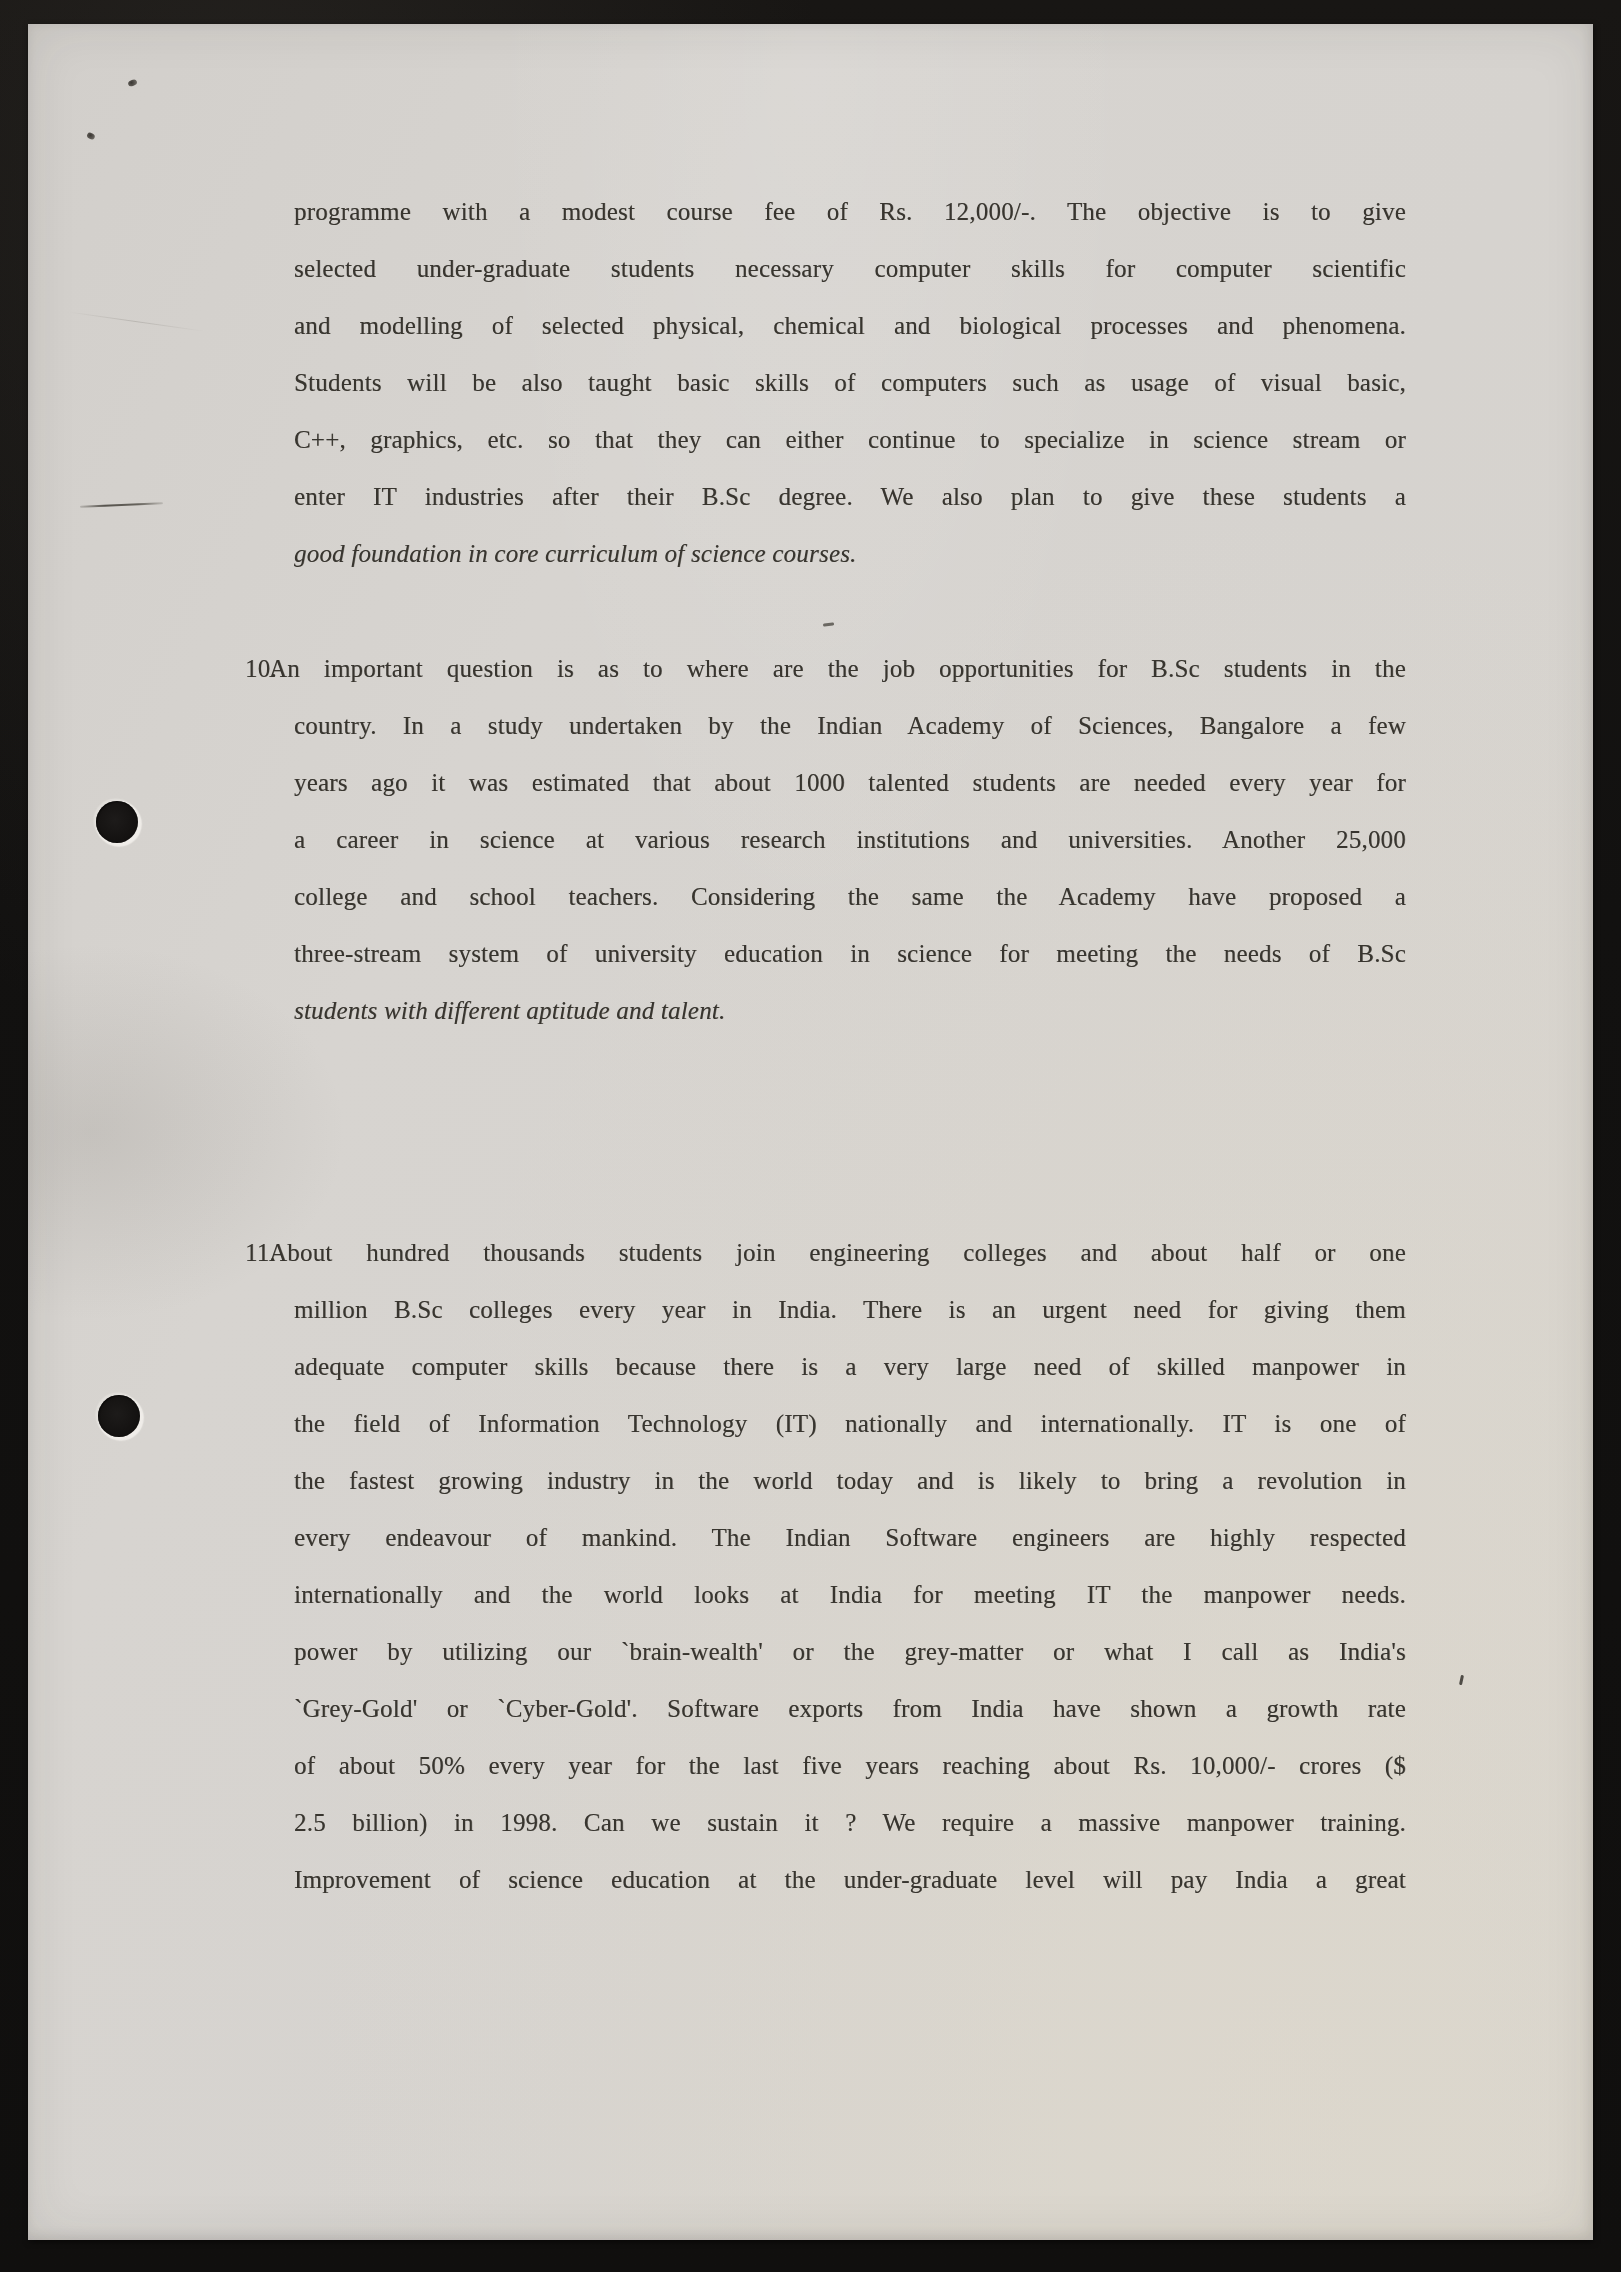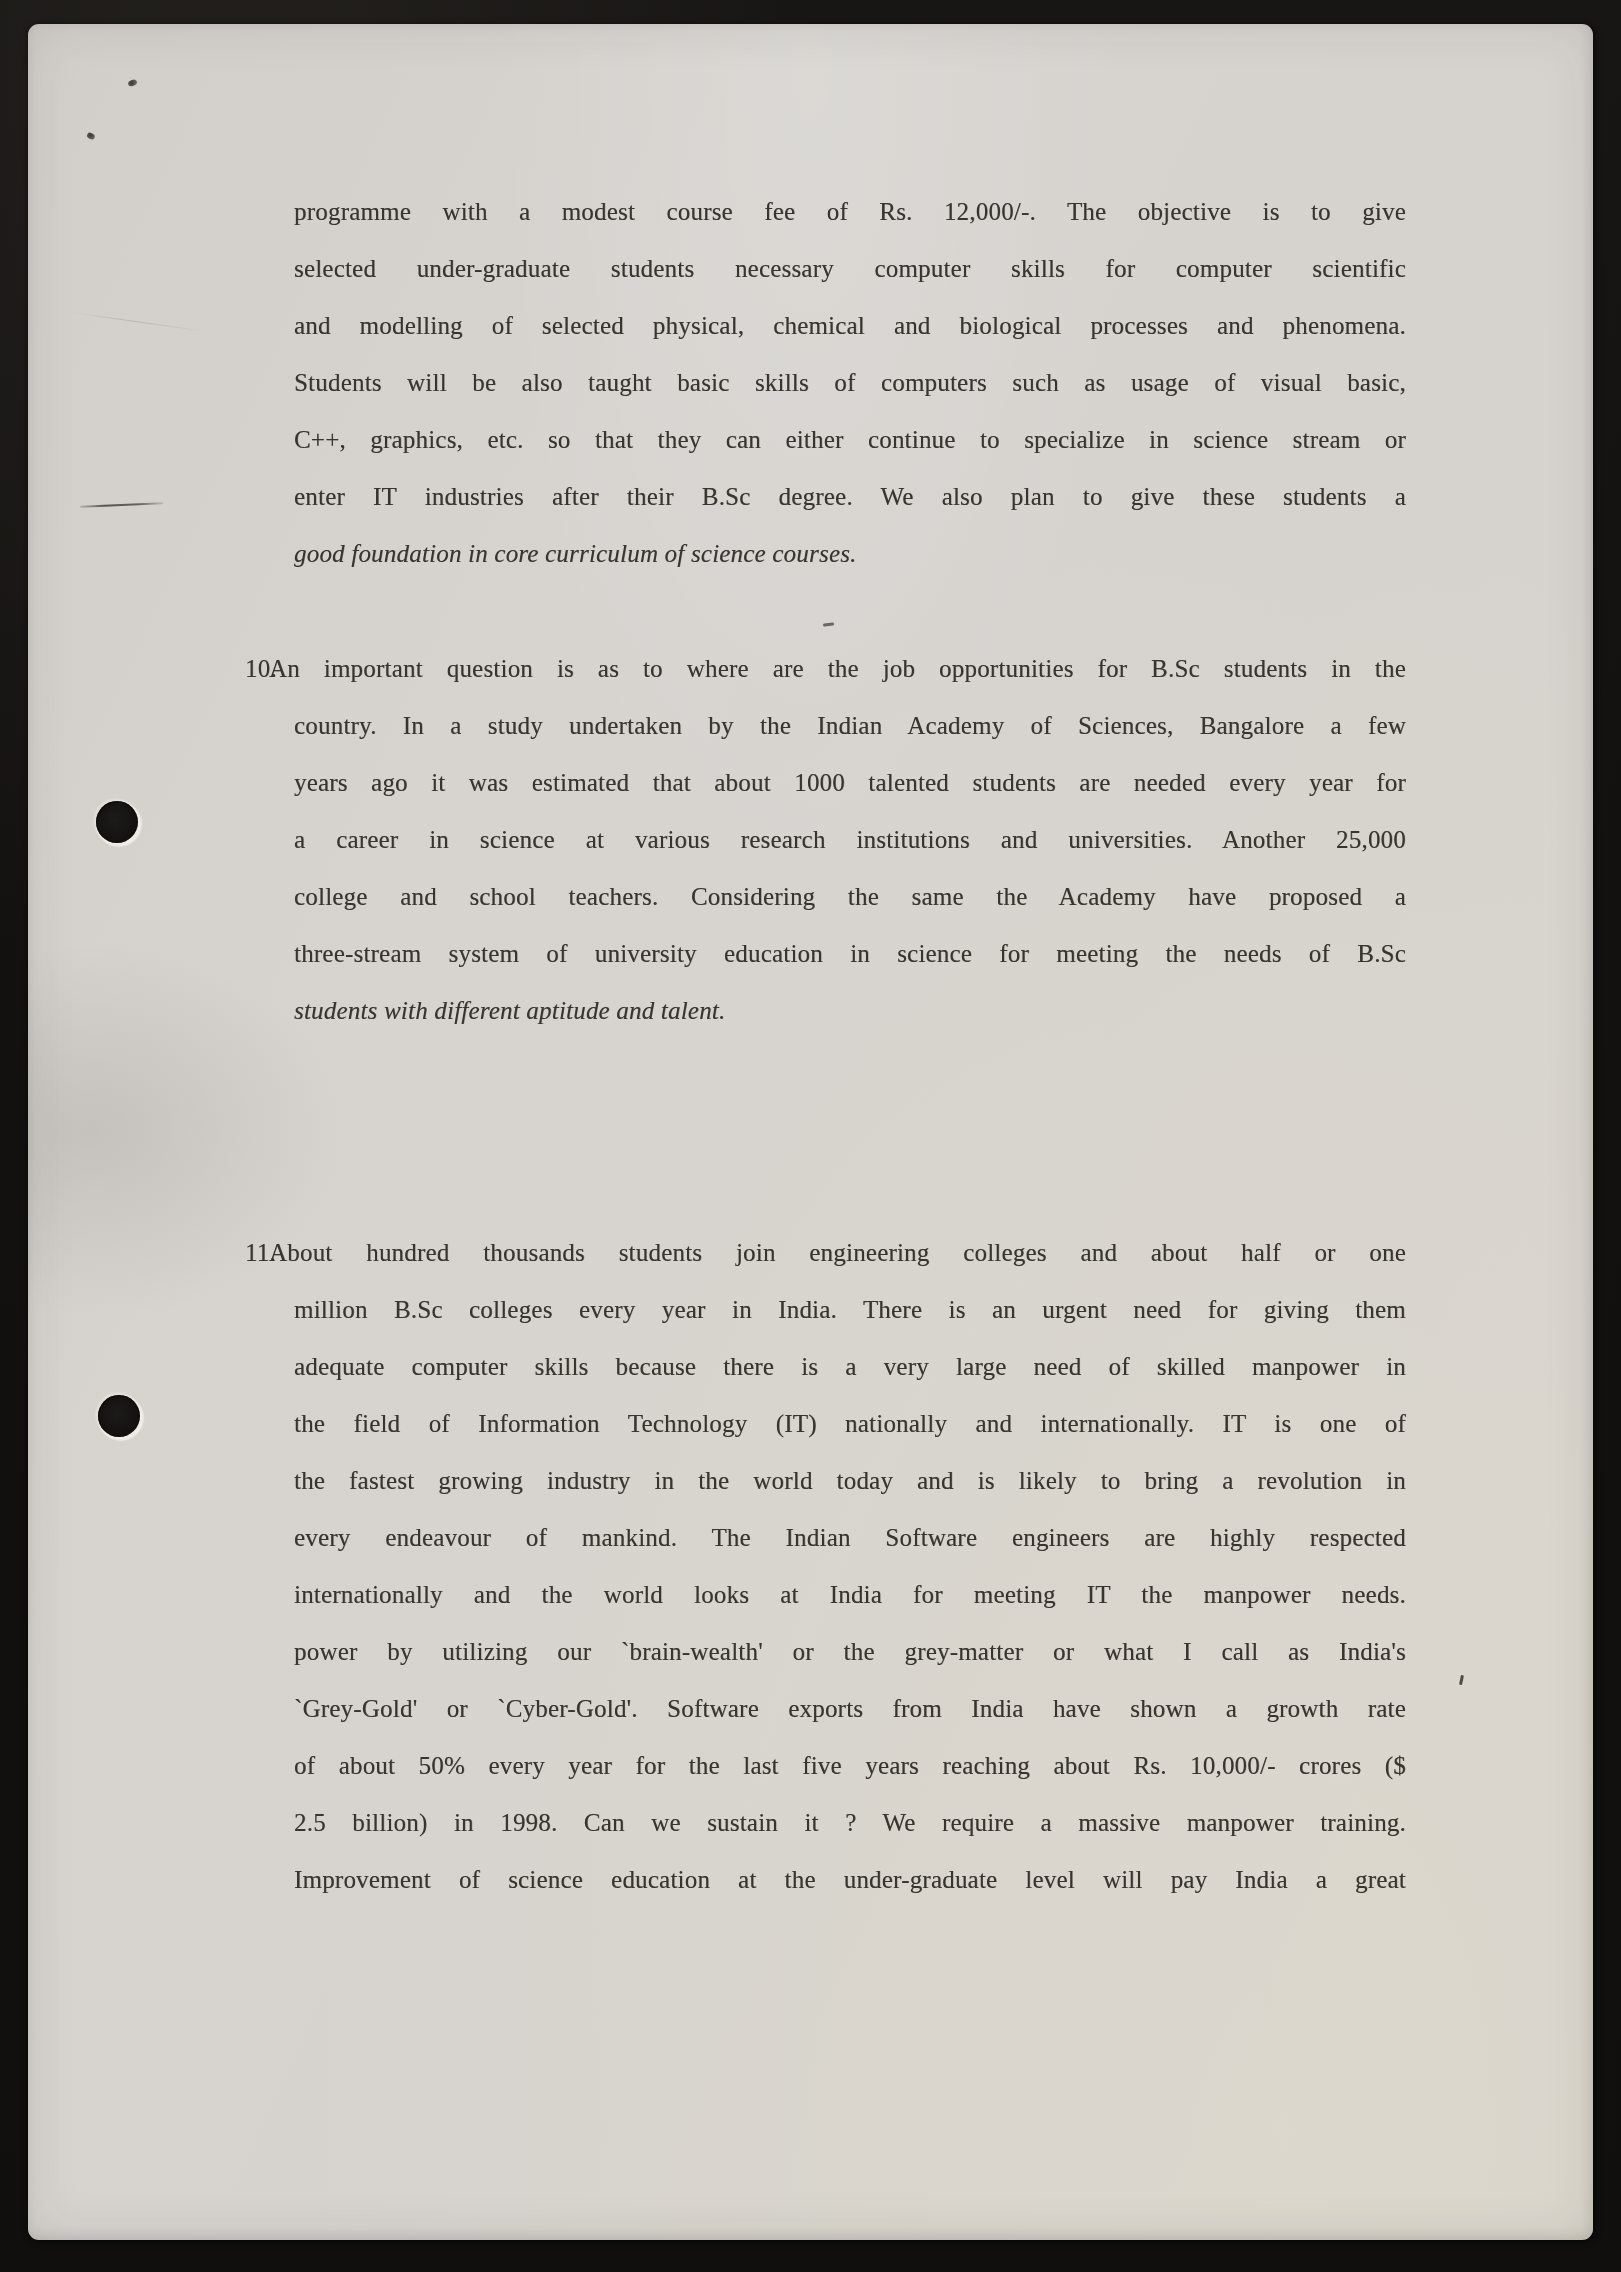--- a/index.html
+++ b/index.html
@@ -21,21 +21,21 @@
     width: 1565px; height: 2216px;
     background:
       radial-gradient(ellipse at 80% 95%, rgba(224,218,204,0.55), rgba(0,0,0,0) 55%),
       radial-gradient(ellipse at 4% 50%, rgba(120,115,108,0.18), rgba(0,0,0,0) 12%),
       radial-gradient(ellipse at 50% 2%, rgba(255,255,255,0.10), rgba(0,0,0,0) 30%),
       linear-gradient(115deg, #d2cfcb 0%, #d7d4d0 30%, #d6d3cf 60%, #d8d4cd 100%);
     box-shadow:
       inset 0 0 51px rgba(40,36,30,0.10),
       inset -2.5px -3.8px 11.4px rgba(40,36,30,0.12),
       1.3px 1.9px 6.3px rgba(0,0,0,0.6);
-    border-radius: 11px;
+    border-radius: 0;
   }
   .text-block {
     position: absolute;
     left: 266px; top: 0;
     width: 1112px; height: 100%;
   }
   .para {
     position: absolute;
     left: 0; width: 1112px;
     color: #38352f;

